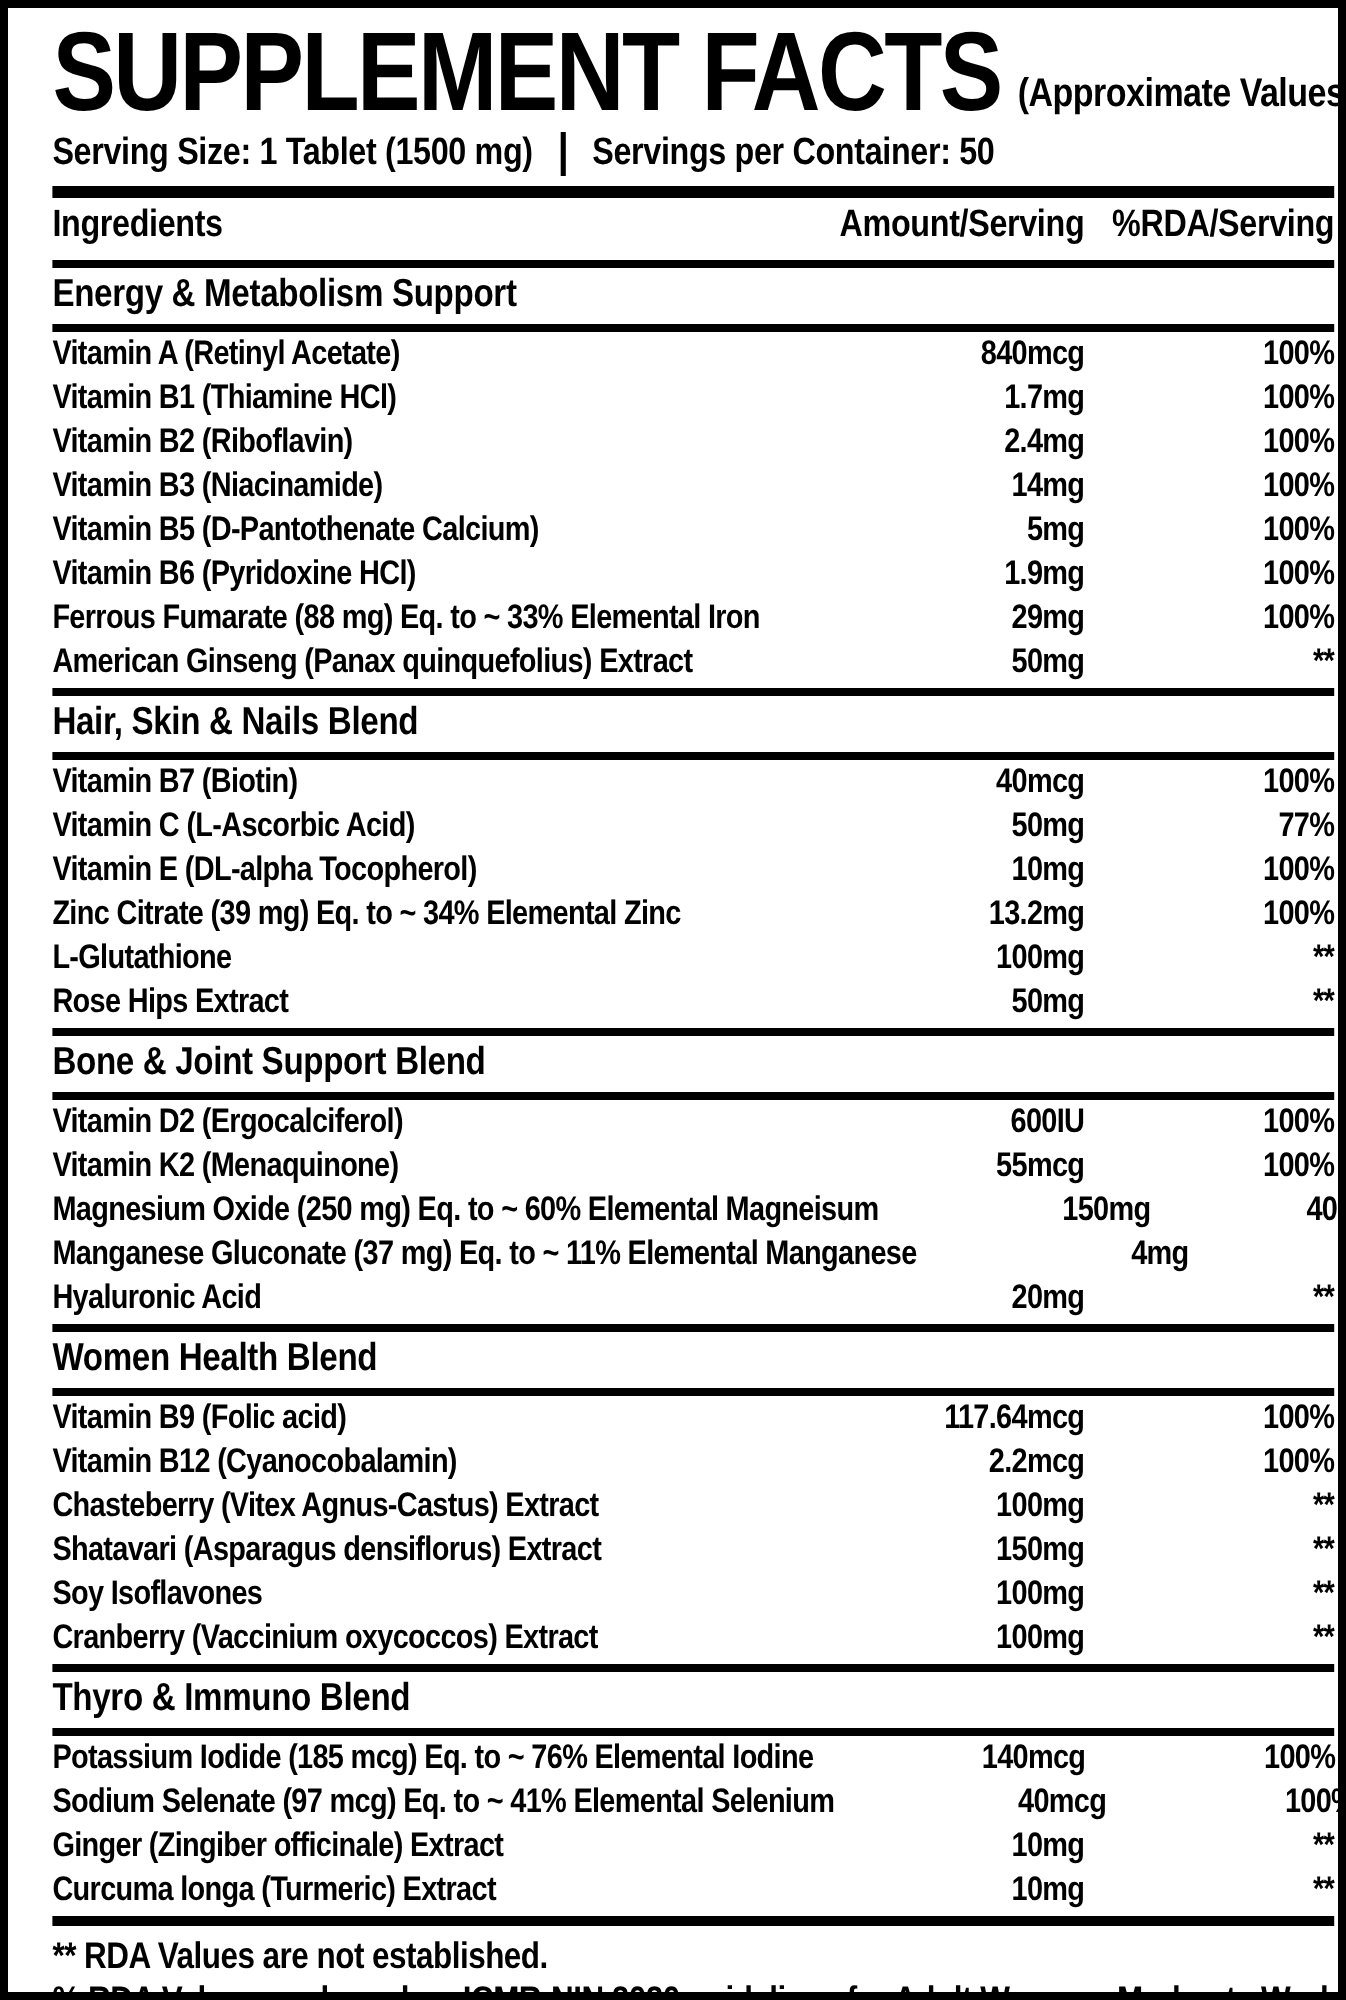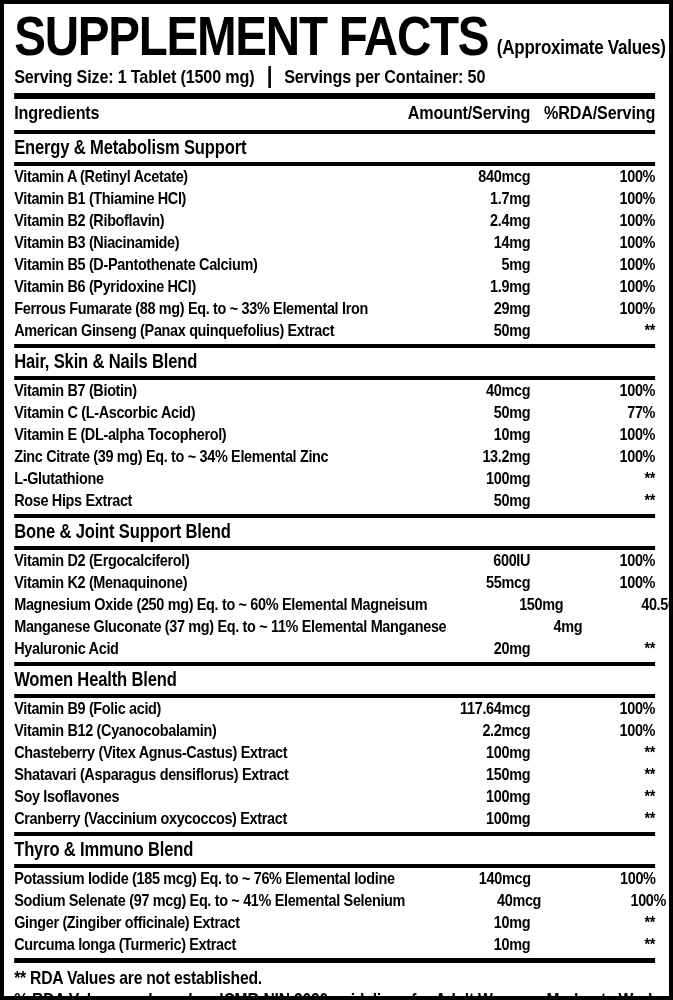--- a/index.html
+++ b/index.html
@@ -10,20 +10,21 @@
     color: #000;
   }
   .label {
     position: relative;
     width: 673px;
     height: 1000px;
     box-sizing: border-box;
     border: 4px solid #000;
     background: #fff;
     overflow: hidden;
+    padding-left: 12px;
   }
   
   .condense {
     width: 782px;
     transform: scaleX(0.85);
     transform-origin: 0 0;
     box-sizing: border-box;
     padding: 8px 16px 0 12px;
   }
   .title-row {

